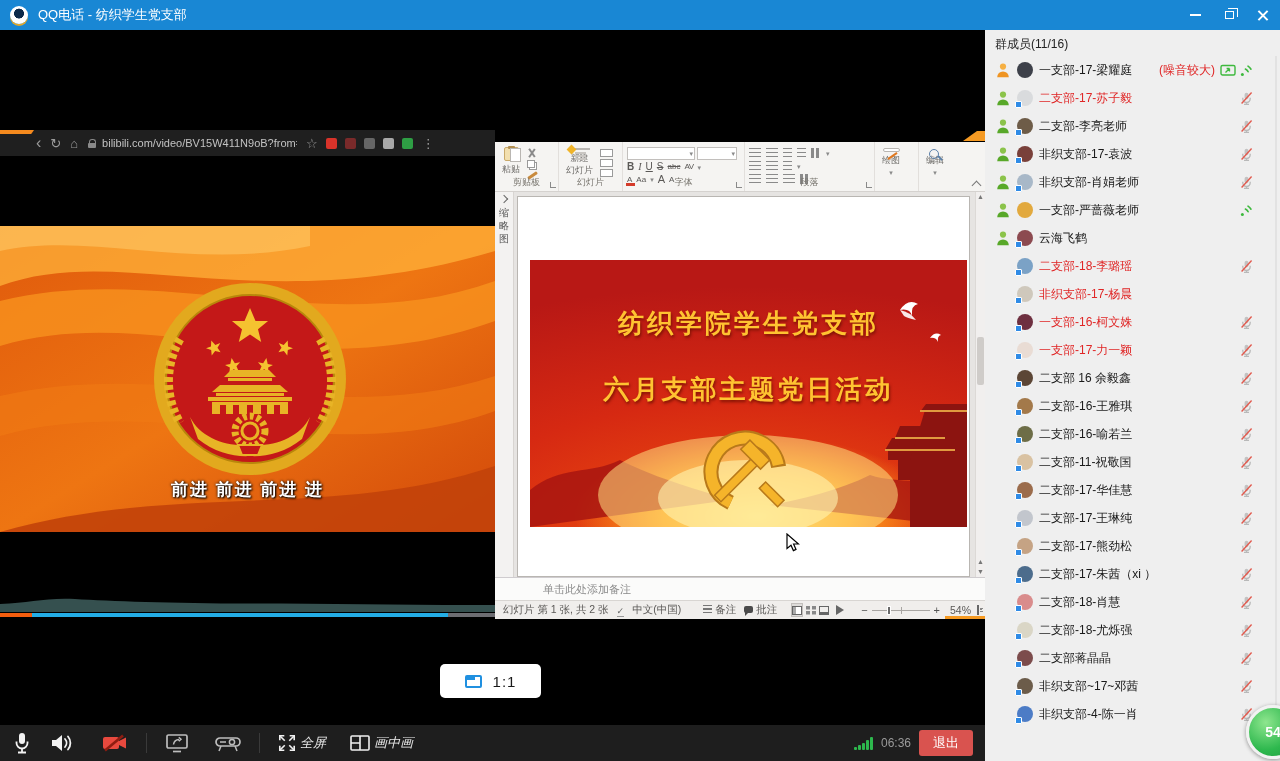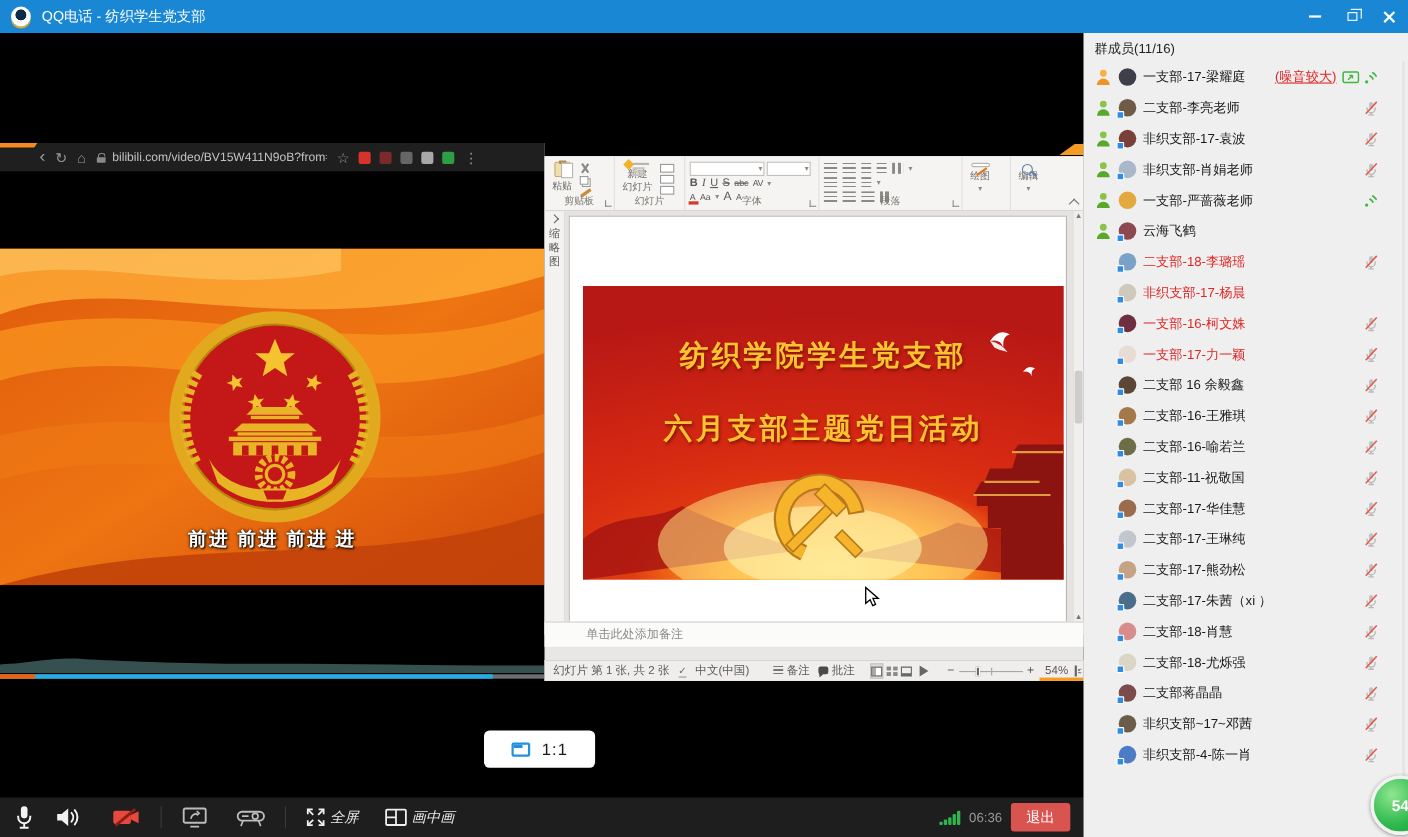--- a/index.html
+++ b/index.html
@@ -113,22 +113,22 @@
       background:
         radial-gradient(ellipse 58% 42% at 52% 96%,#ffd95e 0%,#ffa21e 36%,rgba(255,150,30,0) 72%),
         radial-gradient(ellipse 130% 95% at 50% 105%,#f0540f 0%,#d62912 55%,#b81815 100%);}
   .slide-title{position:absolute;left:0;width:100%;text-align:center;color:#ffc331;font-weight:bold;
                font-size:26px;letter-spacing:3px;text-shadow:1px 2px 3px rgba(110,15,0,.85);}
   .st1{top:46px;} .st2{top:112px;}
   .vscroll{position:absolute;right:0;top:0;width:10px;height:100%;background:#f1efee;border-left:1px solid #dcd9d6;color:#777;}
   .vs-arrow{display:block;width:100%;text-align:center;font-size:7px;line-height:10px;}
   .vs-thumb{position:absolute;left:1px;top:145px;width:7px;height:48px;background:#cfccc9;border-radius:2px;}
   .vs-bottom{position:absolute;left:0;bottom:0;width:100%;}
-  .notes{position:absolute;left:0;bottom:31px;width:490px;height:23px;background:#fbfbfa;border-top:1px solid #cfcccf;
-         line-height:22px;padding-left:38px;font-size:11px;color:#8a8a8a;}
+  .notes{position:absolute;left:0;bottom:19px;width:490px;height:23px;background:#fbfbfa;border-top:1px solid #cfcccf;
+         line-height:22px;padding-left:48px;font-size:11px;color:#8a8a8a;}
   .statusbar{position:absolute;left:0;bottom:0;width:490px;height:19px;background:#f0eeec;border-top:1px solid #d8d5d2;
              display:flex;align-items:center;font-size:10.5px;color:#5a5856;white-space:nowrap;}
   .sb-item{margin-left:8px;}
   .sb-check::before{content:"✓";font-size:9px;color:#666;border-bottom:1px solid #999;}
   .sb-noteicon{display:inline-block;width:9px;height:8px;background:repeating-linear-gradient(to bottom,#777 0 1.3px,transparent 1.3px 3.4px);margin-right:3px;}
   .sb-bubble{display:inline-block;width:9px;height:7px;background:#4a4a4a;border-radius:2px;position:relative;margin-right:3px;}
   .sb-bubble::after{content:"";position:absolute;left:1px;bottom:-3px;border:2px solid transparent;border-top-color:#4a4a4a;border-left-color:#4a4a4a;}
   .viewbtn{width:17px;height:14px;margin-left:3px;display:flex;align-items:center;justify-content:center;}
   .viewbtn.active{background:#dedcda;border:1px solid #c2bfbc;}
   .vb-normal{width:10px;height:9px;border:1px solid #666;background:linear-gradient(to right,#aaa 0 3px,#fff 3px);}
@@ -170,21 +170,21 @@
   .mp-header{height:26px;line-height:28px;padding-left:10px;font-size:12px;color:#222;}
   .mrows{position:absolute;left:0;top:26px;width:295px;}
   .mrow{height:28px;display:flex;align-items:center;padding-left:10px;padding-right:26px;gap:6px;}
   .presence{flex:0 0 16px;}
   .spacer{flex:0 0 16px;height:1px;}
   .avatar{flex:0 0 16px;width:16px;height:16px;border-radius:50%;position:relative;}
   .mob{position:absolute;left:-2px;bottom:-2px;width:7px;height:7px;background:#2f8be6;border:1px solid #fff;border-radius:1px;}
   .mname{font-size:12px;color:#1a1a1a;white-space:nowrap;overflow:hidden;flex:1 1 auto;}
   .mname.red{color:#e02626;}
   .mright{display:flex;align-items:center;gap:3px;margin-left:auto;}
-  .noise{color:#e02626;font-size:12px;margin-right:2px;white-space:nowrap;text-decoration:underline;}
+  .noise{color:#e02626;font-size:12px;margin-right:2px;white-space:nowrap;}
   .mp-scrollline{position:absolute;right:3px;top:26px;width:2px;height:700px;background:#e2e2e2;}
 
   
   #badge54{position:absolute;left:1246px;top:705px;width:54px;height:54px;border-radius:50%;
            background:radial-gradient(circle at 35% 30%,#8ee68e,#2eb84e 60%,#1f9e3f);
            border:3px solid #f2f2f2;box-shadow:0 1px 4px rgba(0,0,0,.4);
            display:flex;align-items:center;justify-content:center;color:#fff;font-size:14px;font-weight:bold;z-index:40;}
 
   
   #cursor{position:absolute;left:786px;top:533px;z-index:50;}
@@ -591,20 +591,40 @@
               <path d="M6.4 6a6 6 0 0 1 2.7 2.7" stroke="#3db93d" stroke-width="1.6" fill="none" stroke-linecap="round"></path>
               <path d="M9 3.2a10 10 0 0 1 3 3" stroke="#3db93d" stroke-width="1.6" fill="none" stroke-linecap="round"></path>
             </svg>
           </span>
         </div>
         <div class="mrow">
           <svg class="presence" width="16" height="16" viewBox="0 0 16 16">
             <circle cx="8" cy="4.6" r="3.1" fill="#8bc34a"></circle>
             <path d="M2.2 15.2a5.8 5.8 0 0 1 11.6 0z" fill="#58a829"></path>
           </svg>
+          <span class="avatar" style="background:#d9dbdd">
+            <i class="mob"></i>
+          </span>
+          <span class="mname red">二支部-17-苏子毅</span>
+          <span class="mright">
+            <svg class="sicon" width="15" height="15" viewBox="0 0 15 15">
+              <g stroke="#b9b9b9" fill="none" stroke-width="1.3">
+                <rect x="5.6" y="1.8" width="3.8" height="6.4" rx="1.9" fill="#c2c2c2" stroke="none"></rect>
+                <path d="M3.8 6.8v1a3.7 3.7 0 0 0 7.4 0v-1"></path>
+                <path d="M7.5 11.5v1.7M5 13.4h5"></path>
+              </g>
+              <path d="M12.6 1.6 2.6 12.4" stroke="#e25a4e" stroke-width="1.4"></path>
+            </svg>
+          </span>
+        </div>
+        <div class="mrow">
+          <svg class="presence" width="16" height="16" viewBox="0 0 16 16">
+            <circle cx="8" cy="4.6" r="3.1" fill="#8bc34a"></circle>
+            <path d="M2.2 15.2a5.8 5.8 0 0 1 11.6 0z" fill="#58a829"></path>
+          </svg>
           <span class="avatar" style="background:#6e5c48">
             <i class="mob"></i>
           </span>
           <span class="mname">二支部-李亮老师</span>
           <span class="mright">
             <svg class="sicon" width="15" height="15" viewBox="0 0 15 15">
               <g stroke="#b9b9b9" fill="none" stroke-width="1.3">
                 <rect x="5.6" y="1.8" width="3.8" height="6.4" rx="1.9" fill="#c2c2c2" stroke="none"></rect>
                 <path d="M3.8 6.8v1a3.7 3.7 0 0 0 7.4 0v-1"></path>
                 <path d="M7.5 11.5v1.7M5 13.4h5"></path>

